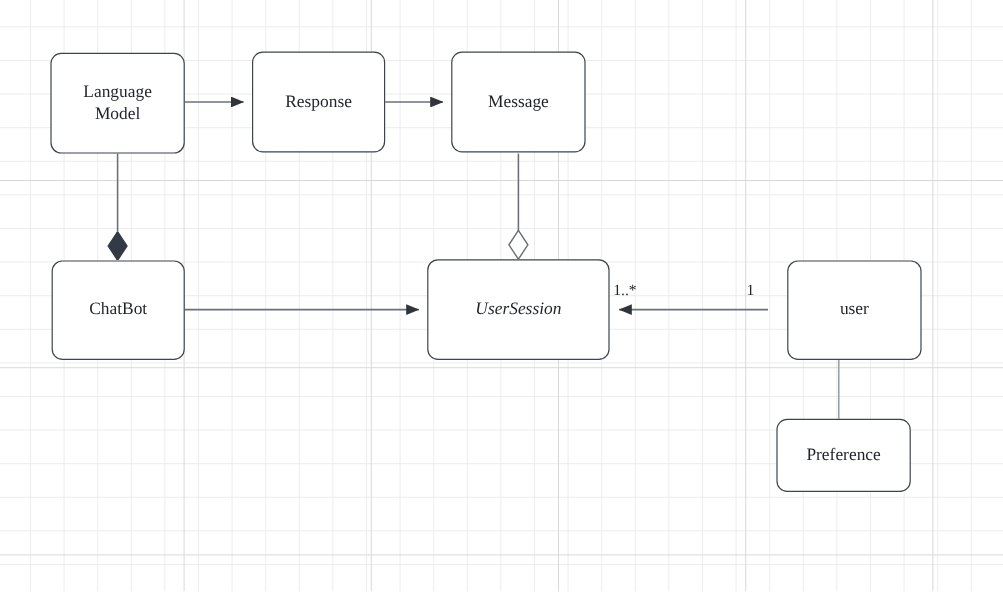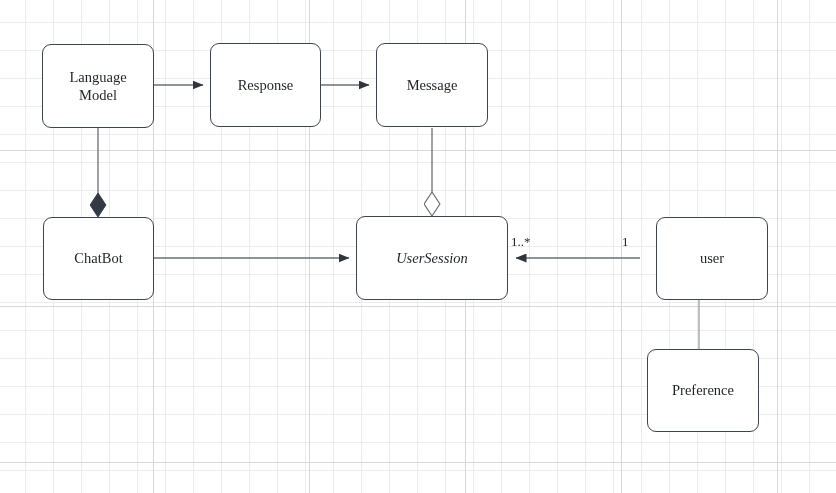--- a/index.html
+++ b/index.html
@@ -130,20 +130,20 @@
   </div>
 
   <div class="node" style="left:356px; top:216px; width:152px; height:84px;font-style:italic;">
     <span class="node-label">UserSession</span>
   </div>
 
   <div class="node" style="left:640px; top:217px; width:112px; height:83px;margin-left:16px;">
     <span class="node-label">user</span>
   </div>
 
-  <div class="node" style="left:647px; top:349px; width:112px; height:83px;">
+  <div class="node" style="left:647px; top:349px; width:112px; height:61px;">
     <span class="node-label">Preference</span>
   </div>
 
   <div class="edge-label" style="left:511px; top:234px;">1..*</div>
   <div class="edge-label" style="left:622px; top:234px;">1</div>
 
 </div>
 
 </body></html>

